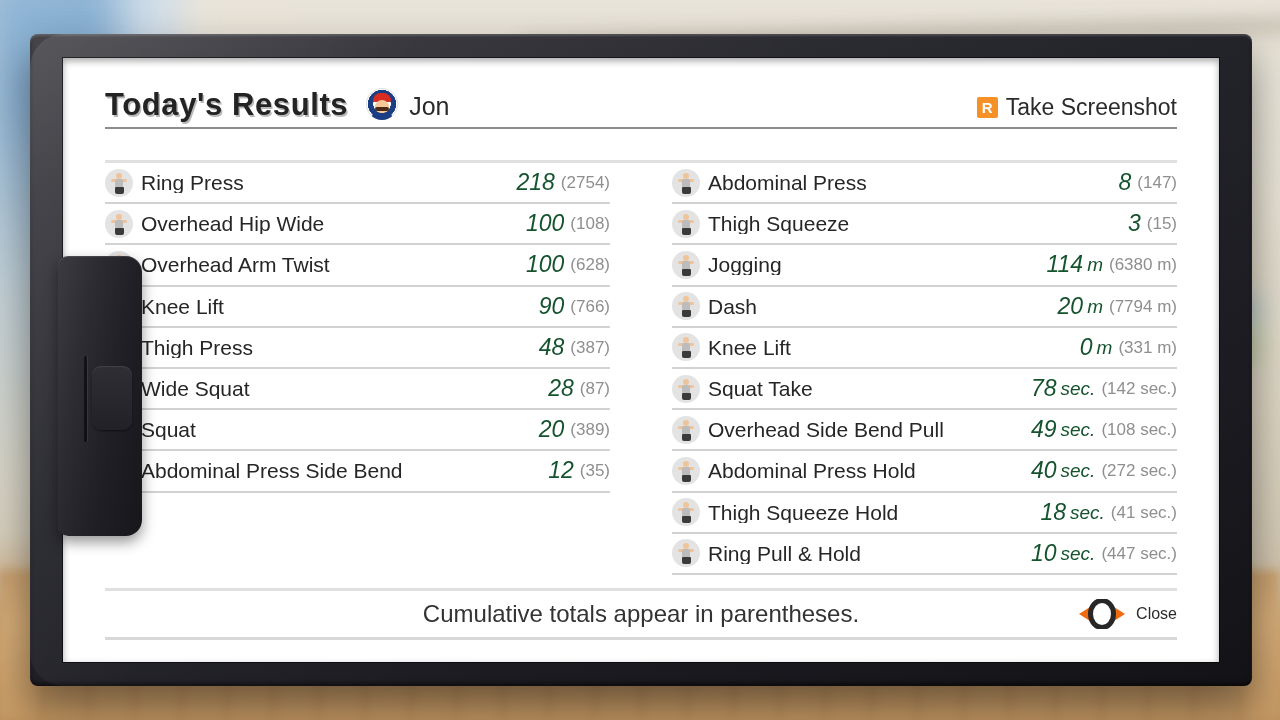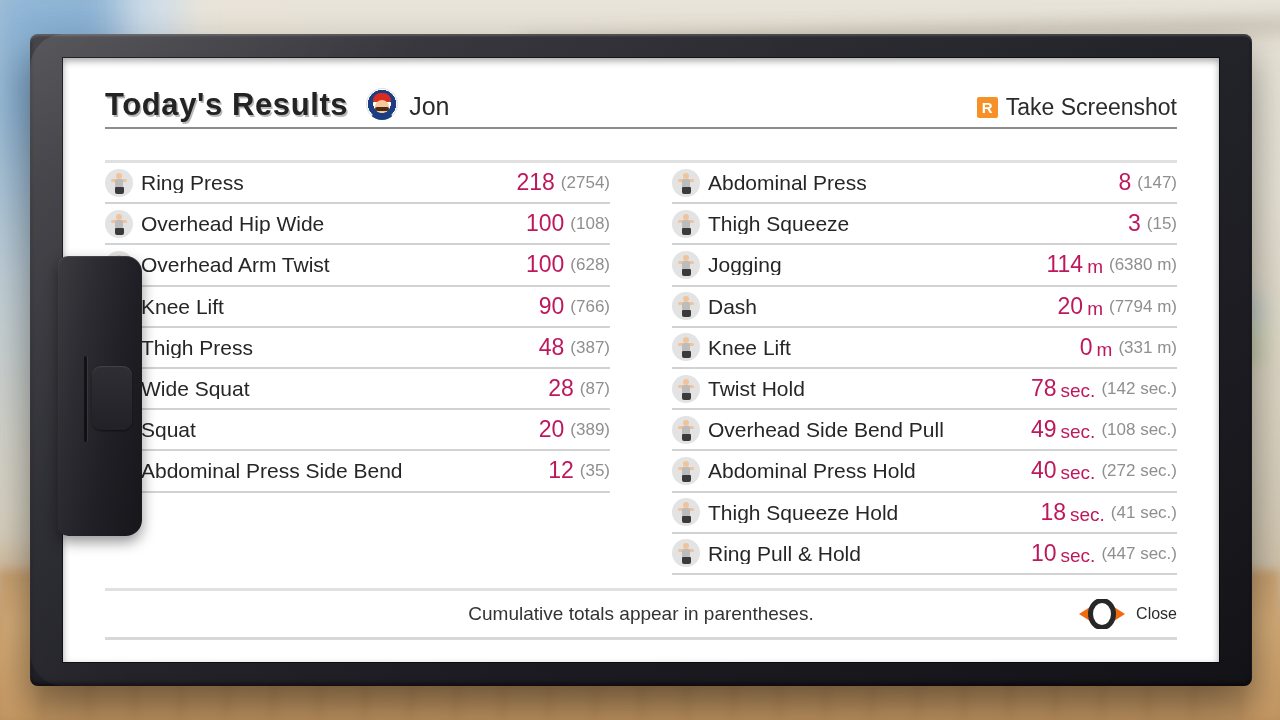--- a/index.html
+++ b/index.html
@@ -263,26 +263,27 @@
     font-size: 21px;
     color: #262626;
     white-space: nowrap;
     overflow: hidden;
     line-height: 1;
   }
   .row-spacer { flex: 1 1 auto; }
 
   .ex-value {
     font-size: 23px;
-    color: #be185d;
+    color: #14532d;
     white-space: nowrap;
     line-height: 1;
     display: flex;
-    align-items: flex-end;
+    align-items: center;
     gap: 4px;
+    font-style: italic;
   }
   .ex-value .unit { font-size: 19px; }
   .ex-total {
     font-size: 17px;
     color: #8f8f8f;
     white-space: nowrap;
     margin-left: 6px;
     line-height: 1;
   }
 
@@ -295,21 +296,21 @@
   .footer {
     display: flex;
     align-items: center;
     height: 46px;
     position: relative;
   }
   .footer-note {
     position: absolute;
     left: 0; right: 0;
     text-align: center;
-    font-size: 19px;
+    font-size: 24px;
     color: #333333;
     line-height: 1;
   }
   .footer-spacer { flex: 1 1 auto; }
   .close-btn {
     margin-left: auto;
     display: flex; align-items: center; gap: 9px;
     font-size: 16px; color: #2b2b2b;
     line-height: 1;
     position: relative;
@@ -562,21 +563,21 @@
               </span>
               <span class="ex-total">(331 m)</span>
             </div>
             <div class="row">
               <span class="ex-icon">
                 <span class="fig-arms"></span>
                 <span class="fig-head"></span>
                 <span class="fig-torso"></span>
                 <span class="fig-legs"></span>
               </span>
-              <span class="ex-name">Twist Hold</span>
+              <span class="ex-name">Squat Take</span>
               <span class="row-spacer"></span>
               <span class="ex-value">
                 <span>78</span>
                 <span class="unit">sec.</span>
               </span>
               <span class="ex-total">(142 sec.)</span>
             </div>
             <div class="row">
               <span class="ex-icon">
                 <span class="fig-arms"></span>

